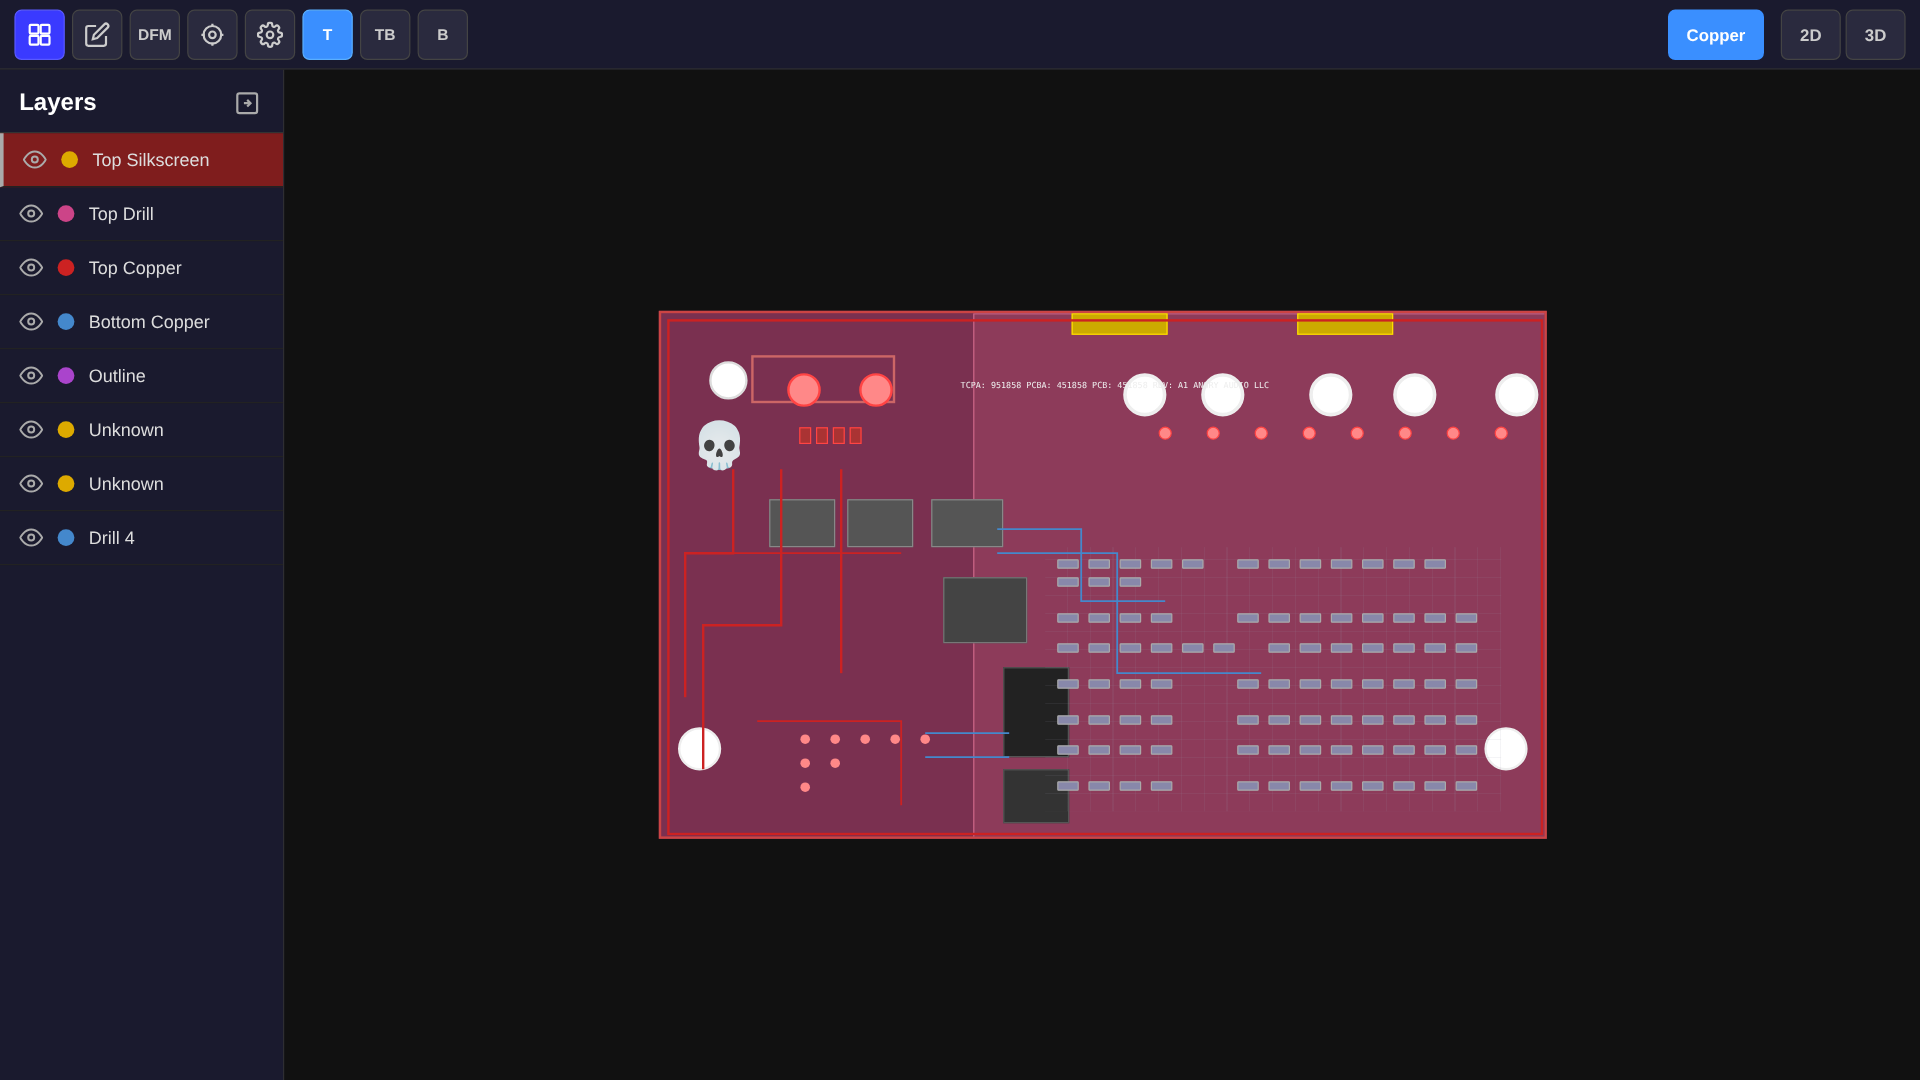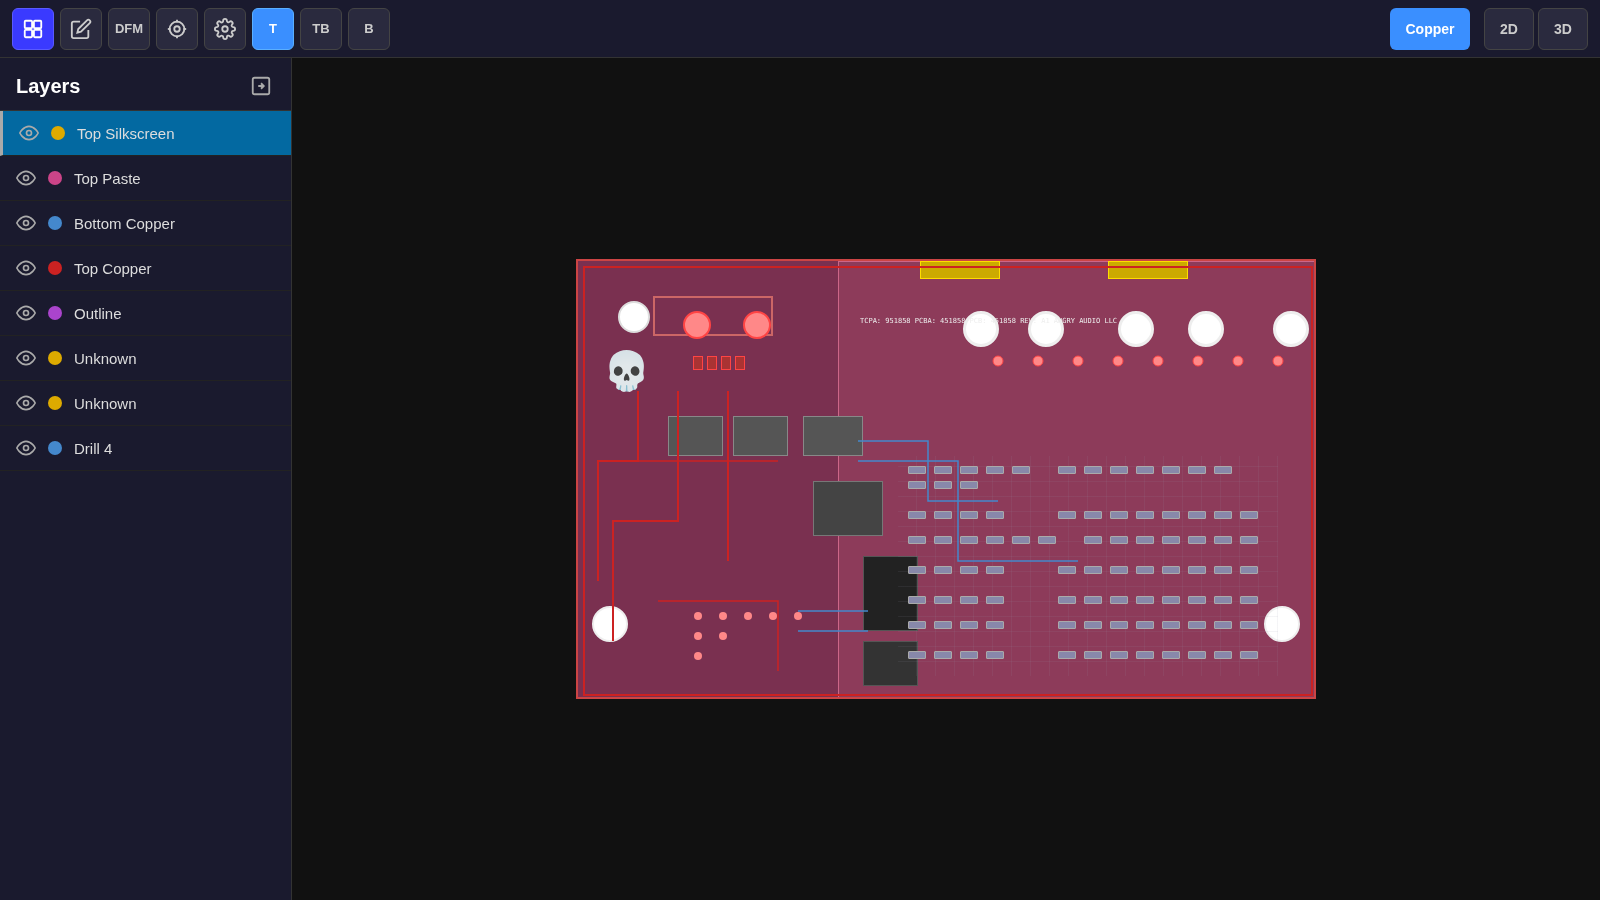--- a/index.html
+++ b/index.html
@@ -84,21 +84,21 @@
 
     
     #main {
       display: flex;
       flex: 1;
       overflow: hidden;
     }
 
     
     #sidebar {
-      width: 292px;
+      width: 237px;
       background: #1a1a2e;
       border-right: 1px solid #333;
       flex-shrink: 0;
       overflow-y: auto;
       display: flex;
       flex-direction: column;
     }
     #sidebar-header {
       display: flex;
       align-items: center;
@@ -123,21 +123,21 @@
 
     .layer-item {
       display: flex;
       align-items: center;
       padding: 12px 16px;
       cursor: pointer;
       border-bottom: 1px solid #222;
       gap: 12px;
     }
     .layer-item.selected {
-      background: #0369a1;
+      background: #7f1d1d;
       border-left: 3px solid #aaa;
     }
     .layer-eye {
       width: 20px;
       height: 20px;
       flex-shrink: 0;
     }
     .layer-dot {
       width: 14px;
       height: 14px;
@@ -238,37 +238,37 @@
             </svg></div>
           <div class="layer-dot" style="background: rgb(221, 170, 0);"></div>
           <span class="layer-name">Top Silkscreen</span>
         </div>
         <div class="layer-item">
           <div class="layer-eye"><svg width="20" height="20" viewBox="0 0 24 24" fill="none" stroke="#aaa" stroke-width="2">
               <path d="M1 12s4-8 11-8 11 8 11 8-4 8-11 8-11-8-11-8z"></path>
               <circle cx="12" cy="12" r="3"></circle>
             </svg></div>
           <div class="layer-dot" style="background: rgb(204, 68, 136);"></div>
-          <span class="layer-name">Top Paste</span>
+          <span class="layer-name">Top Drill</span>
+        </div>
+        <div class="layer-item">
+          <div class="layer-eye"><svg width="20" height="20" viewBox="0 0 24 24" fill="none" stroke="#aaa" stroke-width="2">
+              <path d="M1 12s4-8 11-8 11 8 11 8-4 8-11 8-11-8-11-8z"></path>
+              <circle cx="12" cy="12" r="3"></circle>
+            </svg></div>
+          <div class="layer-dot" style="background: rgb(204, 34, 34);"></div>
+          <span class="layer-name">Top Copper</span>
         </div>
         <div class="layer-item">
           <div class="layer-eye"><svg width="20" height="20" viewBox="0 0 24 24" fill="none" stroke="#aaa" stroke-width="2">
               <path d="M1 12s4-8 11-8 11 8 11 8-4 8-11 8-11-8-11-8z"></path>
               <circle cx="12" cy="12" r="3"></circle>
             </svg></div>
           <div class="layer-dot" style="background: rgb(68, 136, 204);"></div>
           <span class="layer-name">Bottom Copper</span>
-        </div>
-        <div class="layer-item">
-          <div class="layer-eye"><svg width="20" height="20" viewBox="0 0 24 24" fill="none" stroke="#aaa" stroke-width="2">
-              <path d="M1 12s4-8 11-8 11 8 11 8-4 8-11 8-11-8-11-8z"></path>
-              <circle cx="12" cy="12" r="3"></circle>
-            </svg></div>
-          <div class="layer-dot" style="background: rgb(204, 34, 34);"></div>
-          <span class="layer-name">Top Copper</span>
         </div>
         <div class="layer-item">
           <div class="layer-eye"><svg width="20" height="20" viewBox="0 0 24 24" fill="none" stroke="#aaa" stroke-width="2">
               <path d="M1 12s4-8 11-8 11 8 11 8-4 8-11 8-11-8-11-8z"></path>
               <circle cx="12" cy="12" r="3"></circle>
             </svg></div>
           <div class="layer-dot" style="background: rgb(170, 68, 204);"></div>
           <span class="layer-name">Outline</span>
         </div>
         <div class="layer-item">
@@ -316,21 +316,21 @@
       <div style="position:absolute;left:165px;top:50px;width:28px;height:28px;border-radius:50%;background:#f88;border:2px solid #f44;"></div>
 
       <div style="position:absolute;left:385px;top:50px;width:36px;height:36px;border-radius:50%;background:#fff;border:3px solid #eee;"></div>
       <div style="position:absolute;left:450px;top:50px;width:36px;height:36px;border-radius:50%;background:#fff;border:3px solid #eee;"></div>
       <div style="position:absolute;left:540px;top:50px;width:36px;height:36px;border-radius:50%;background:#fff;border:3px solid #eee;"></div>
       <div style="position:absolute;left:610px;top:50px;width:36px;height:36px;border-radius:50%;background:#fff;border:3px solid #eee;"></div>
       <div style="position:absolute;left:695px;top:50px;width:36px;height:36px;border-radius:50%;background:#fff;border:3px solid #eee;"></div>
 
       <div style="position:absolute;left:24px;top:85px;width:50px;height:50px;font-size:38px;display:flex;align-items:center;justify-content:center;color:#ddaa00;">💀</div>
 
-      <div style="position:absolute;left:250px;top:55px;font-size:7px;color:#eee;line-height:1.5;font-family:monospace;margin-left:32px;">TCPA: 951858
+      <div style="position:absolute;left:250px;top:55px;font-size:7px;color:#eee;line-height:1.5;font-family:monospace;">TCPA: 951858
 PCBA: 451858
 PCB: 451858
 REV: A1
 ANGRY AUDIO LLC</div>
 
       <div style="position:absolute;left:90px;top:155px;width:55px;height:40px;background:#555;border:1px solid #888;"></div>
       <div style="position:absolute;left:155px;top:155px;width:55px;height:40px;background:#555;border:1px solid #888;"></div>
       <div style="position:absolute;left:225px;top:155px;width:60px;height:40px;background:#555;border:1px solid #888;"></div>
 
       <div style="position:absolute;left:235px;top:220px;width:70px;height:55px;background:#444;border:1px solid #777;"></div>

